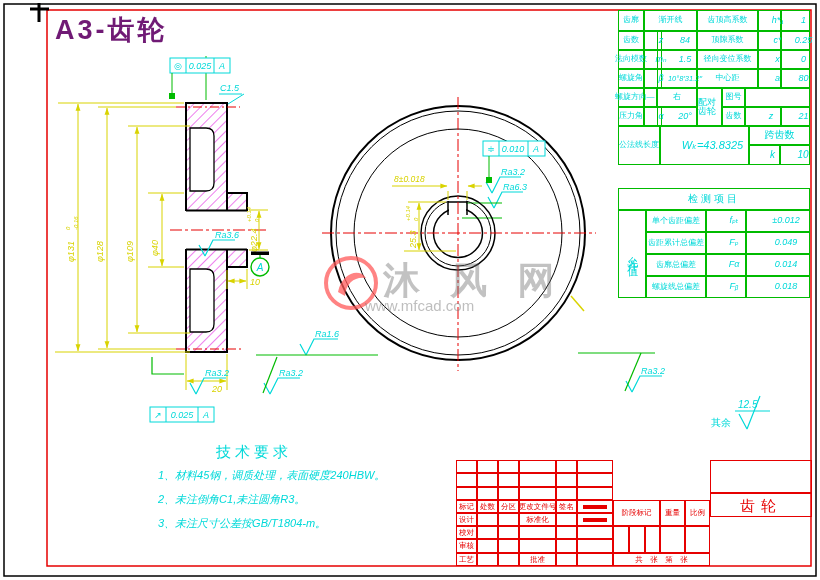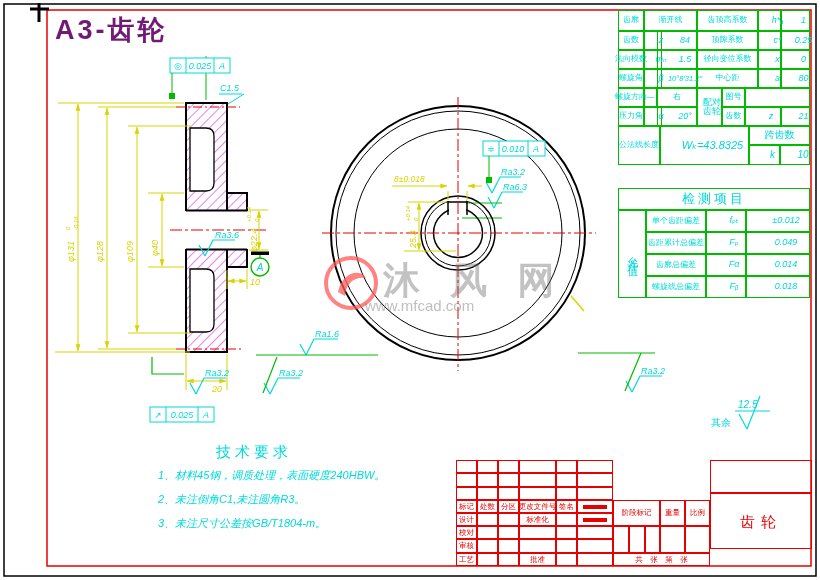--- a/index.html
+++ b/index.html
@@ -2,24 +2,24 @@
 <html><head>
 <meta charset="utf-8">
 <style>
   html,body{margin:0;padding:0;background:#888;}
   .sheet{position:relative;width:820px;height:580px;background:#fff;overflow:hidden;
          font-family:"Liberation Sans","DejaVu Sans",sans-serif;}
   svg text{font-family:"Liberation Sans","DejaVu Sans",sans-serif;}
   .abs{position:absolute;box-sizing:border-box;}
   
   .gc{position:absolute;box-sizing:border-box;border:1px solid #00bb00;color:#00d9d9;
-      display:flex;align-items:center;justify-content:center;text-align:right;
+      display:flex;align-items:center;justify-content:center;text-align:left;
       font-size:8px;line-height:1.05;white-space:nowrap;overflow:visible;}
   .gc.it{font-style:italic;font-size:9px;padding-left:16px;}
-  .gc.big{font-size:13px;letter-spacing:3px;}
+  .gc.big{font-size:10px;letter-spacing:3px;}
   .gc.vert{writing-mode:vertical-rl;text-orientation:upright;letter-spacing:5px;font-size:11px;}
   .gc.wrap{white-space:normal;word-break:break-all;}
   
   .rc{position:absolute;box-sizing:border-box;border:1px solid #e60000;color:#e60000;
       display:flex;align-items:center;justify-content:center;text-align:center;
       font-size:7.5px;line-height:1;white-space:nowrap;overflow:hidden;}
   .rc.big{font-size:15px;letter-spacing:6px;}
   .rc.mid{font-size:11px;}
   .bar{background:#e60000;width:24px;height:4px;}
   .title{position:absolute;left:55px;top:12px;color:#701a75;font-size:27px;font-weight:bold;
@@ -352,21 +352,21 @@
   <div class="rc" style="left:204px;top:40px;width:25px;height:26px">重量</div>
   <div class="rc" style="left:229px;top:40px;width:25px;height:26px">比例</div>
   <div class="rc" style="left:157px;top:66px;width:16px;height:27px"></div>
   <div class="rc" style="left:173px;top:66px;width:16px;height:27px"></div>
   <div class="rc" style="left:189px;top:66px;width:15px;height:27px"></div>
   <div class="rc" style="left:204px;top:66px;width:25px;height:27px"></div>
   <div class="rc" style="left:229px;top:66px;width:25px;height:27px"></div>
   <div class="rc" style="left:157px;top:93px;width:97px;height:13px">共　张　第　张</div>
 
   <div class="rc" style="left:254px;top:0;width:102px;height:33px"></div>
-  <div class="rc big" style="left:254px;top:33px;width:102px;height:56px">齿轮</div>
+  <div class="rc big" style="left:254px;top:33px;width:102px;height:24px">齿轮</div>
 </div>
 
 <div class="tech" style="z-index:2">
   <div class="t">技术要求</div>
   <div class="i">1、材料45钢，调质处理，表面硬度240HBW。</div>
   <div class="i">2、未注倒角C1,未注圆角R3。</div>
   <div class="i">3、未注尺寸公差按GB/T1804-m。</div>
 </div>
 
 <div class="wm-brand" style="z-index:3">沐 风 网</div>

